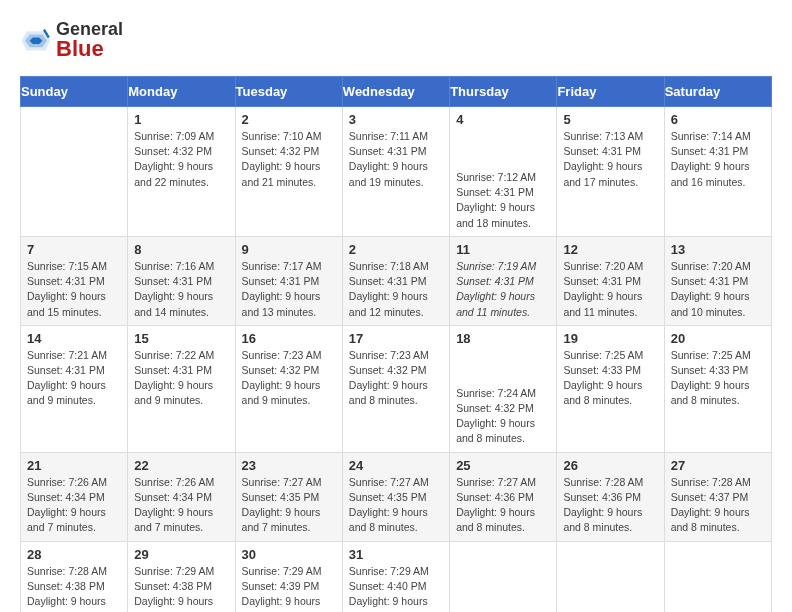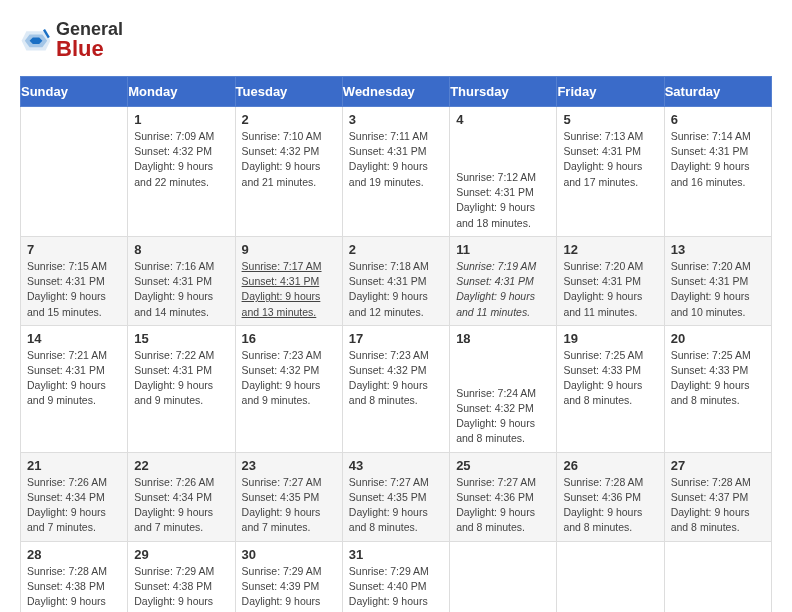--- a/index.html
+++ b/index.html
@@ -179,21 +179,21 @@
         </td>
         <td>
           <div class="day-number">8</div>
           <div class="day-info" style="white-space: pre-line;">Sunrise: 7:16 AM
 Sunset: 4:31 PM
 Daylight: 9 hours
 and 14 minutes.</div>
         </td>
         <td>
           <div class="day-number">9</div>
-          <div class="day-info" style="white-space: pre-line; text-decoration: underline;">Sunrise: 7:17 AM
+          <div class="day-info" style="white-space: pre-line;">Sunrise: 7:17 AM
 Sunset: 4:31 PM
 Daylight: 9 hours
 and 13 minutes.</div>
         </td>
         <td>
           <div class="day-number">2</div>
           <div class="day-info" style="white-space: pre-line;">Sunrise: 7:18 AM
 Sunset: 4:31 PM
 Daylight: 9 hours
 and 12 minutes.</div>
@@ -287,21 +287,21 @@
 and 7 minutes.</div>
         </td>
         <td>
           <div class="day-number">23</div>
           <div class="day-info" style="white-space: pre-line;">Sunrise: 7:27 AM
 Sunset: 4:35 PM
 Daylight: 9 hours
 and 7 minutes.</div>
         </td>
         <td>
-          <div class="day-number">43</div>
+          <div class="day-number">24</div>
           <div class="day-info" style="white-space: pre-line;">Sunrise: 7:27 AM
 Sunset: 4:35 PM
 Daylight: 9 hours
 and 8 minutes.</div>
         </td>
         <td>
           <div class="day-number">25</div>
           <div class="day-info" style="white-space: pre-line;">Sunrise: 7:27 AM
 Sunset: 4:36 PM
 Daylight: 9 hours

